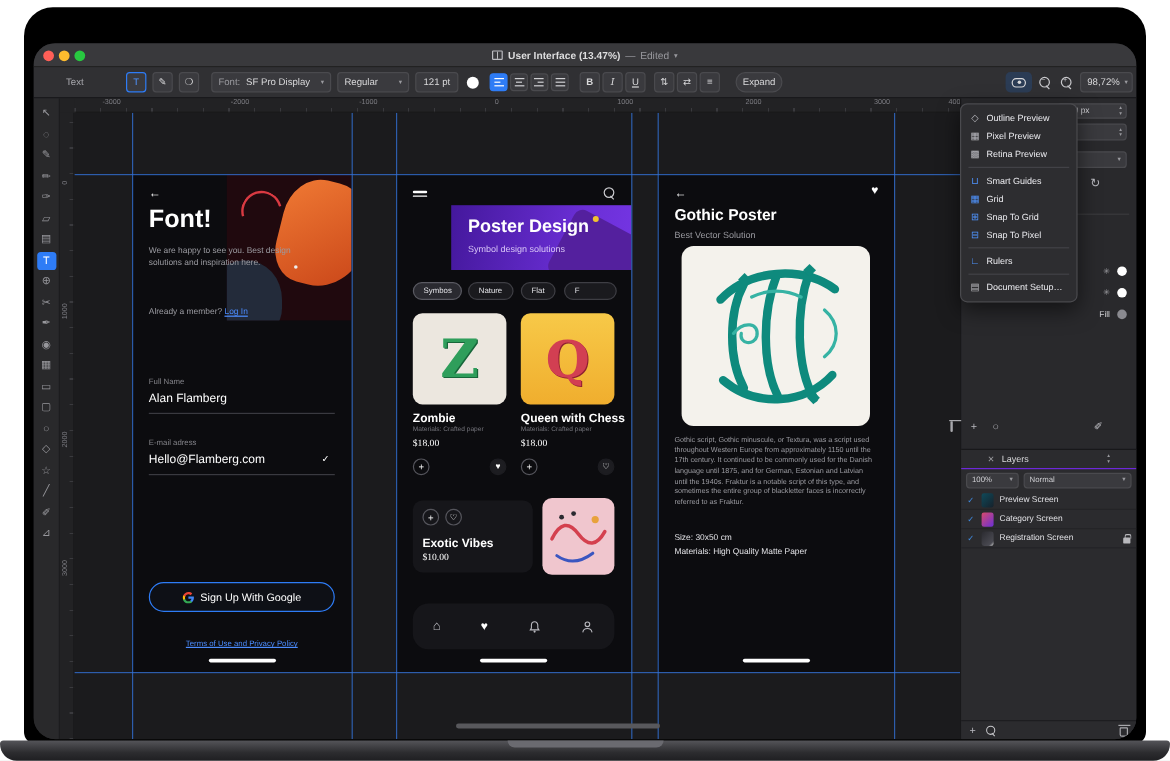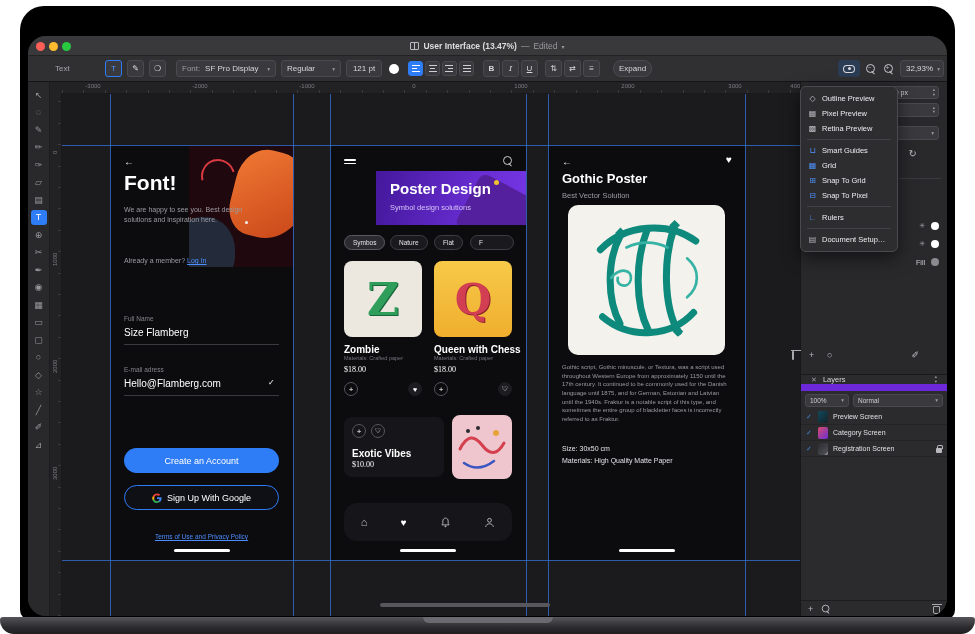--- a/index.html
+++ b/index.html
@@ -191,22 +191,22 @@
   .insp-div { position:absolute; left:78px; right:6px; top:96px; border-top:1px solid #3a3a3e; }
   .gear-row { position:absolute; right:8px; display:flex; align-items:center; gap:6px; }
   .gear { color:#9a9a9f; font-size:7px; }
   .dot-swatch { width:8px; height:8px; border-radius:50%; background:#fff; }
   .dot-swatch.gray { background:#8a8a90; }
   .insp-icons { position:absolute; left:0; right:0; top:266px; height:16px; }
   .insp-ico { position:absolute; top:2px; color:#b9b9bf; font-size:9px; }
 
   .layers { position:absolute; left:0; right:0; top:292px; bottom:0; background:#2b2b2e;
     border-top:1px solid #18181a; }
-  .layers-head { position:absolute; left:0; right:0; top:0; height:16px; border-bottom:7px solid #6d28d9;
-    display:flex; align-items:center; gap:6px; padding:0 10px; }
+  .layers-head { position:absolute; left:0; right:0; top:0; height:16px; border-bottom:1px solid #6d28d9;
+    display:flex; align-items:center; gap:6px; padding:0 22px; }
   .layers-title { font-size:7.5px; color:#d8d8da; flex:1; }
   .layers-ctrl { position:absolute; left:0; right:0; top:16px; height:18px; display:flex; gap:4px;
     align-items:center; padding:0 4px; }
   .mini-drop { height:13px; background:#3a3a3e; border:1px solid #4a4a4e; border-radius:3px;
     display:flex; align-items:center; justify-content:space-between; padding:0 4px; font-size:6.5px; }
   .layer-row { position:absolute; left:0; right:0; height:16px; display:flex; align-items:center;
     gap:5px; padding:0 5px; border-bottom:1px solid #242427; }
   .lr-check { color:#3f8ae0; font-size:7px; width:7px; }
   .lr-thumb { width:10px; height:12px; border-radius:2px; }
   .lr-label { font-size:7px; color:#e0e0e4; flex:1; }
@@ -326,21 +326,21 @@
       <div class="eye-btn" style="left:810px">
         <span class="eye"></span>
       </div>
       <div class="abs" style="left:838px;top:8px">
         <span class="mag"><span class="sign">−</span></span>
       </div>
       <div class="abs" style="left:856px;top:8px">
         <span class="mag"><span class="sign">+</span></span>
       </div>
       <div class="tb-btn" style="left:872px;width:44px;justify-content:space-between">
-        <span>32,93%</span>
+        <span>98,72%</span>
         <span class="tb-chev">▾</span>
       </div>
     </div>
 
     <div class="toolstrip">
       <span class="tool">↖</span>
       <span class="tool">◌</span>
       <span class="tool">✎</span>
       <span class="tool">✏</span>
       <span class="tool">✑</span>
@@ -390,27 +390,26 @@
           <div class="ring-red"></div>
           <div class="dot-w"></div>
         </div>
         <div class="reg-title">Font!</div>
         <div class="reg-sub">We are happy to see you. Best design solutions and inspiration here.</div>
         <div class="reg-member">
           <span>Already a member?</span>
           <span class="link">Log In</span>
         </div>
         <div class="fld-label" style="top:170px">Full Name</div>
-        <div class="fld-value" style="top:182px">Size Flamberg</div>
+        <div class="fld-value" style="top:182px">Alan Flamberg</div>
         <div class="fld-line" style="top:199px"></div>
         <div class="fld-label" style="top:221px">E-mail adress</div>
         <div class="fld-value" style="top:233px">Hello@Flamberg.com</div>
         <span class="fld-check" style="top:233px">✓</span>
         <div class="fld-line" style="top:250px"></div>
-        <div class="btn-primary" style="top:303px">Create an Account</div>
         <div class="btn-google" style="top:340px">
           <svg width="10" height="10" viewBox="0 0 24 24">
             <path fill="#4285F4" d="M23 12.3c0-.8-.1-1.6-.2-2.3H12v4.5h6.2c-.3 1.4-1.1 2.6-2.3 3.4v2.8h3.7c2.2-2 3.4-5 3.4-8.4z"></path>
             <path fill="#34A853" d="M12 24c3.1 0 5.7-1 7.6-2.8l-3.7-2.8c-1 .7-2.3 1.1-3.9 1.1-3 0-5.5-2-6.4-4.7H1.8v2.9C3.7 21.4 7.6 24 12 24z"></path>
             <path fill="#FBBC05" d="M5.6 14.8c-.2-.7-.4-1.4-.4-2.2s.1-1.5.4-2.2V7.5H1.8C1 9.1.6 10.5.6 12s.4 2.9 1.2 4.5l3.8-1.7z"></path>
             <path fill="#EA4335" d="M12 5.4c1.7 0 3.2.6 4.4 1.7l3.3-3.3C17.7 2 15.1 1 12 1 7.6 1 3.7 3.6 1.8 7.5l3.8 2.9C6.5 7.4 9 5.4 12 5.4z"></path>
           </svg>
           <span>Sign Up With Google</span>
         </div>
         <div class="reg-terms">

